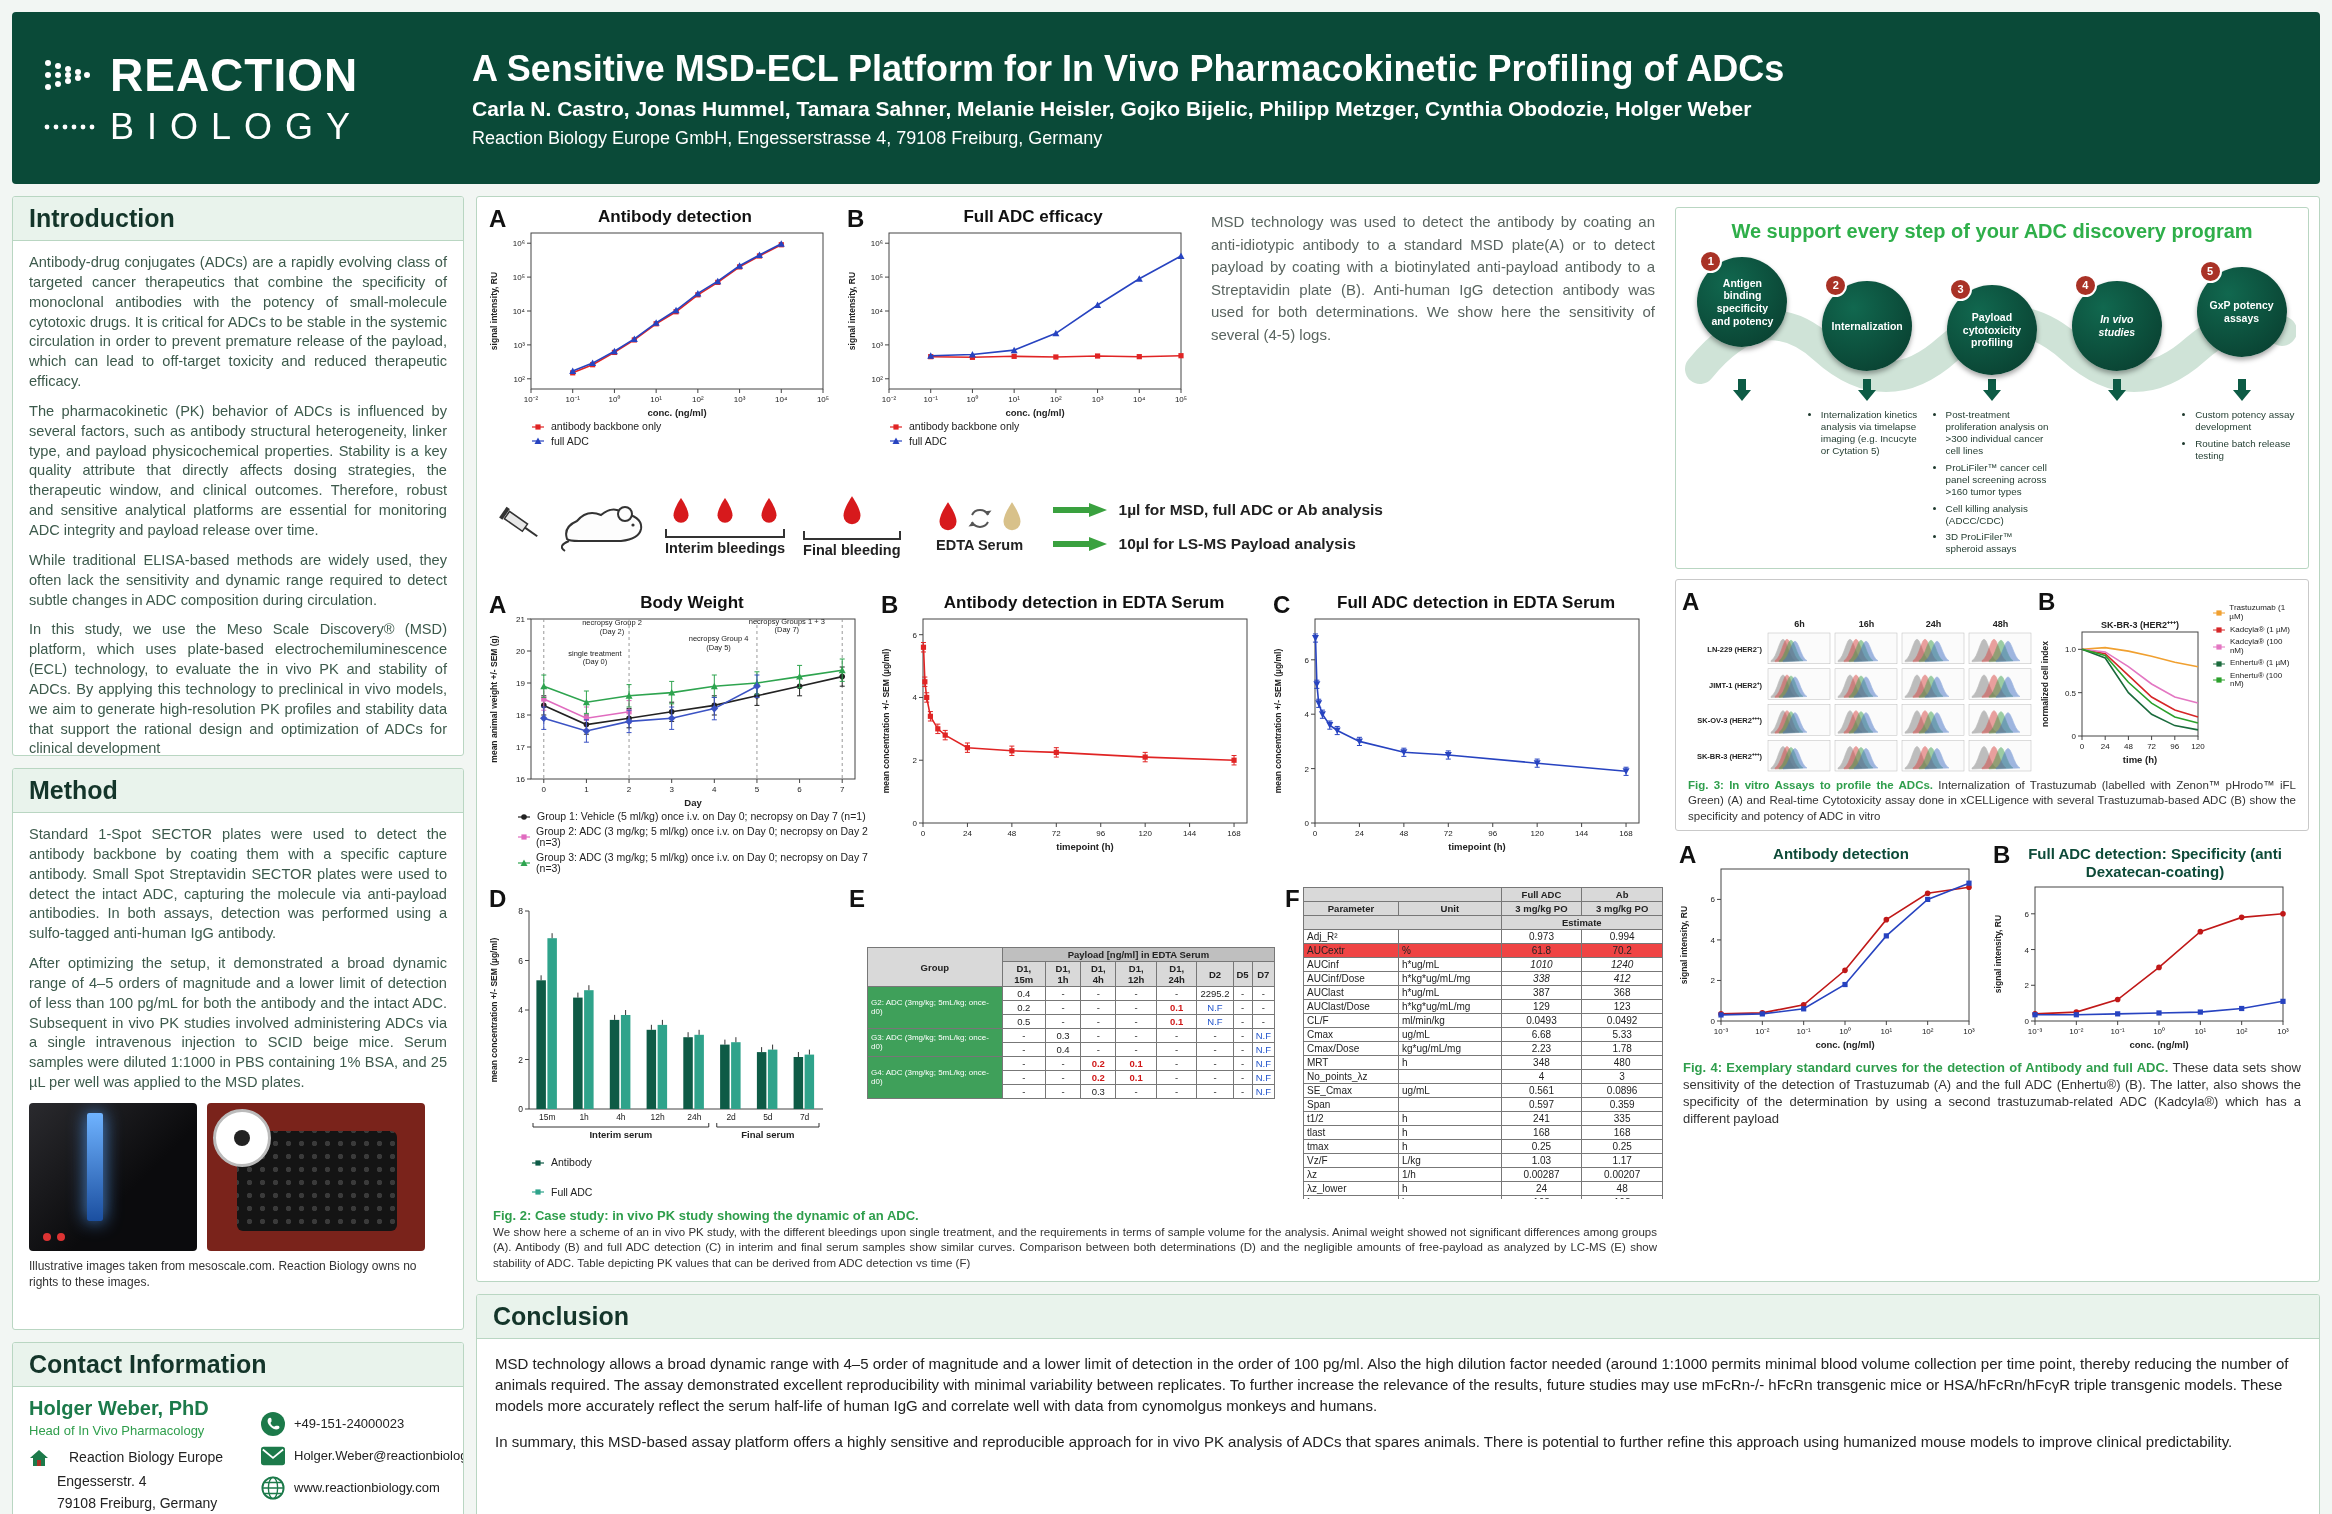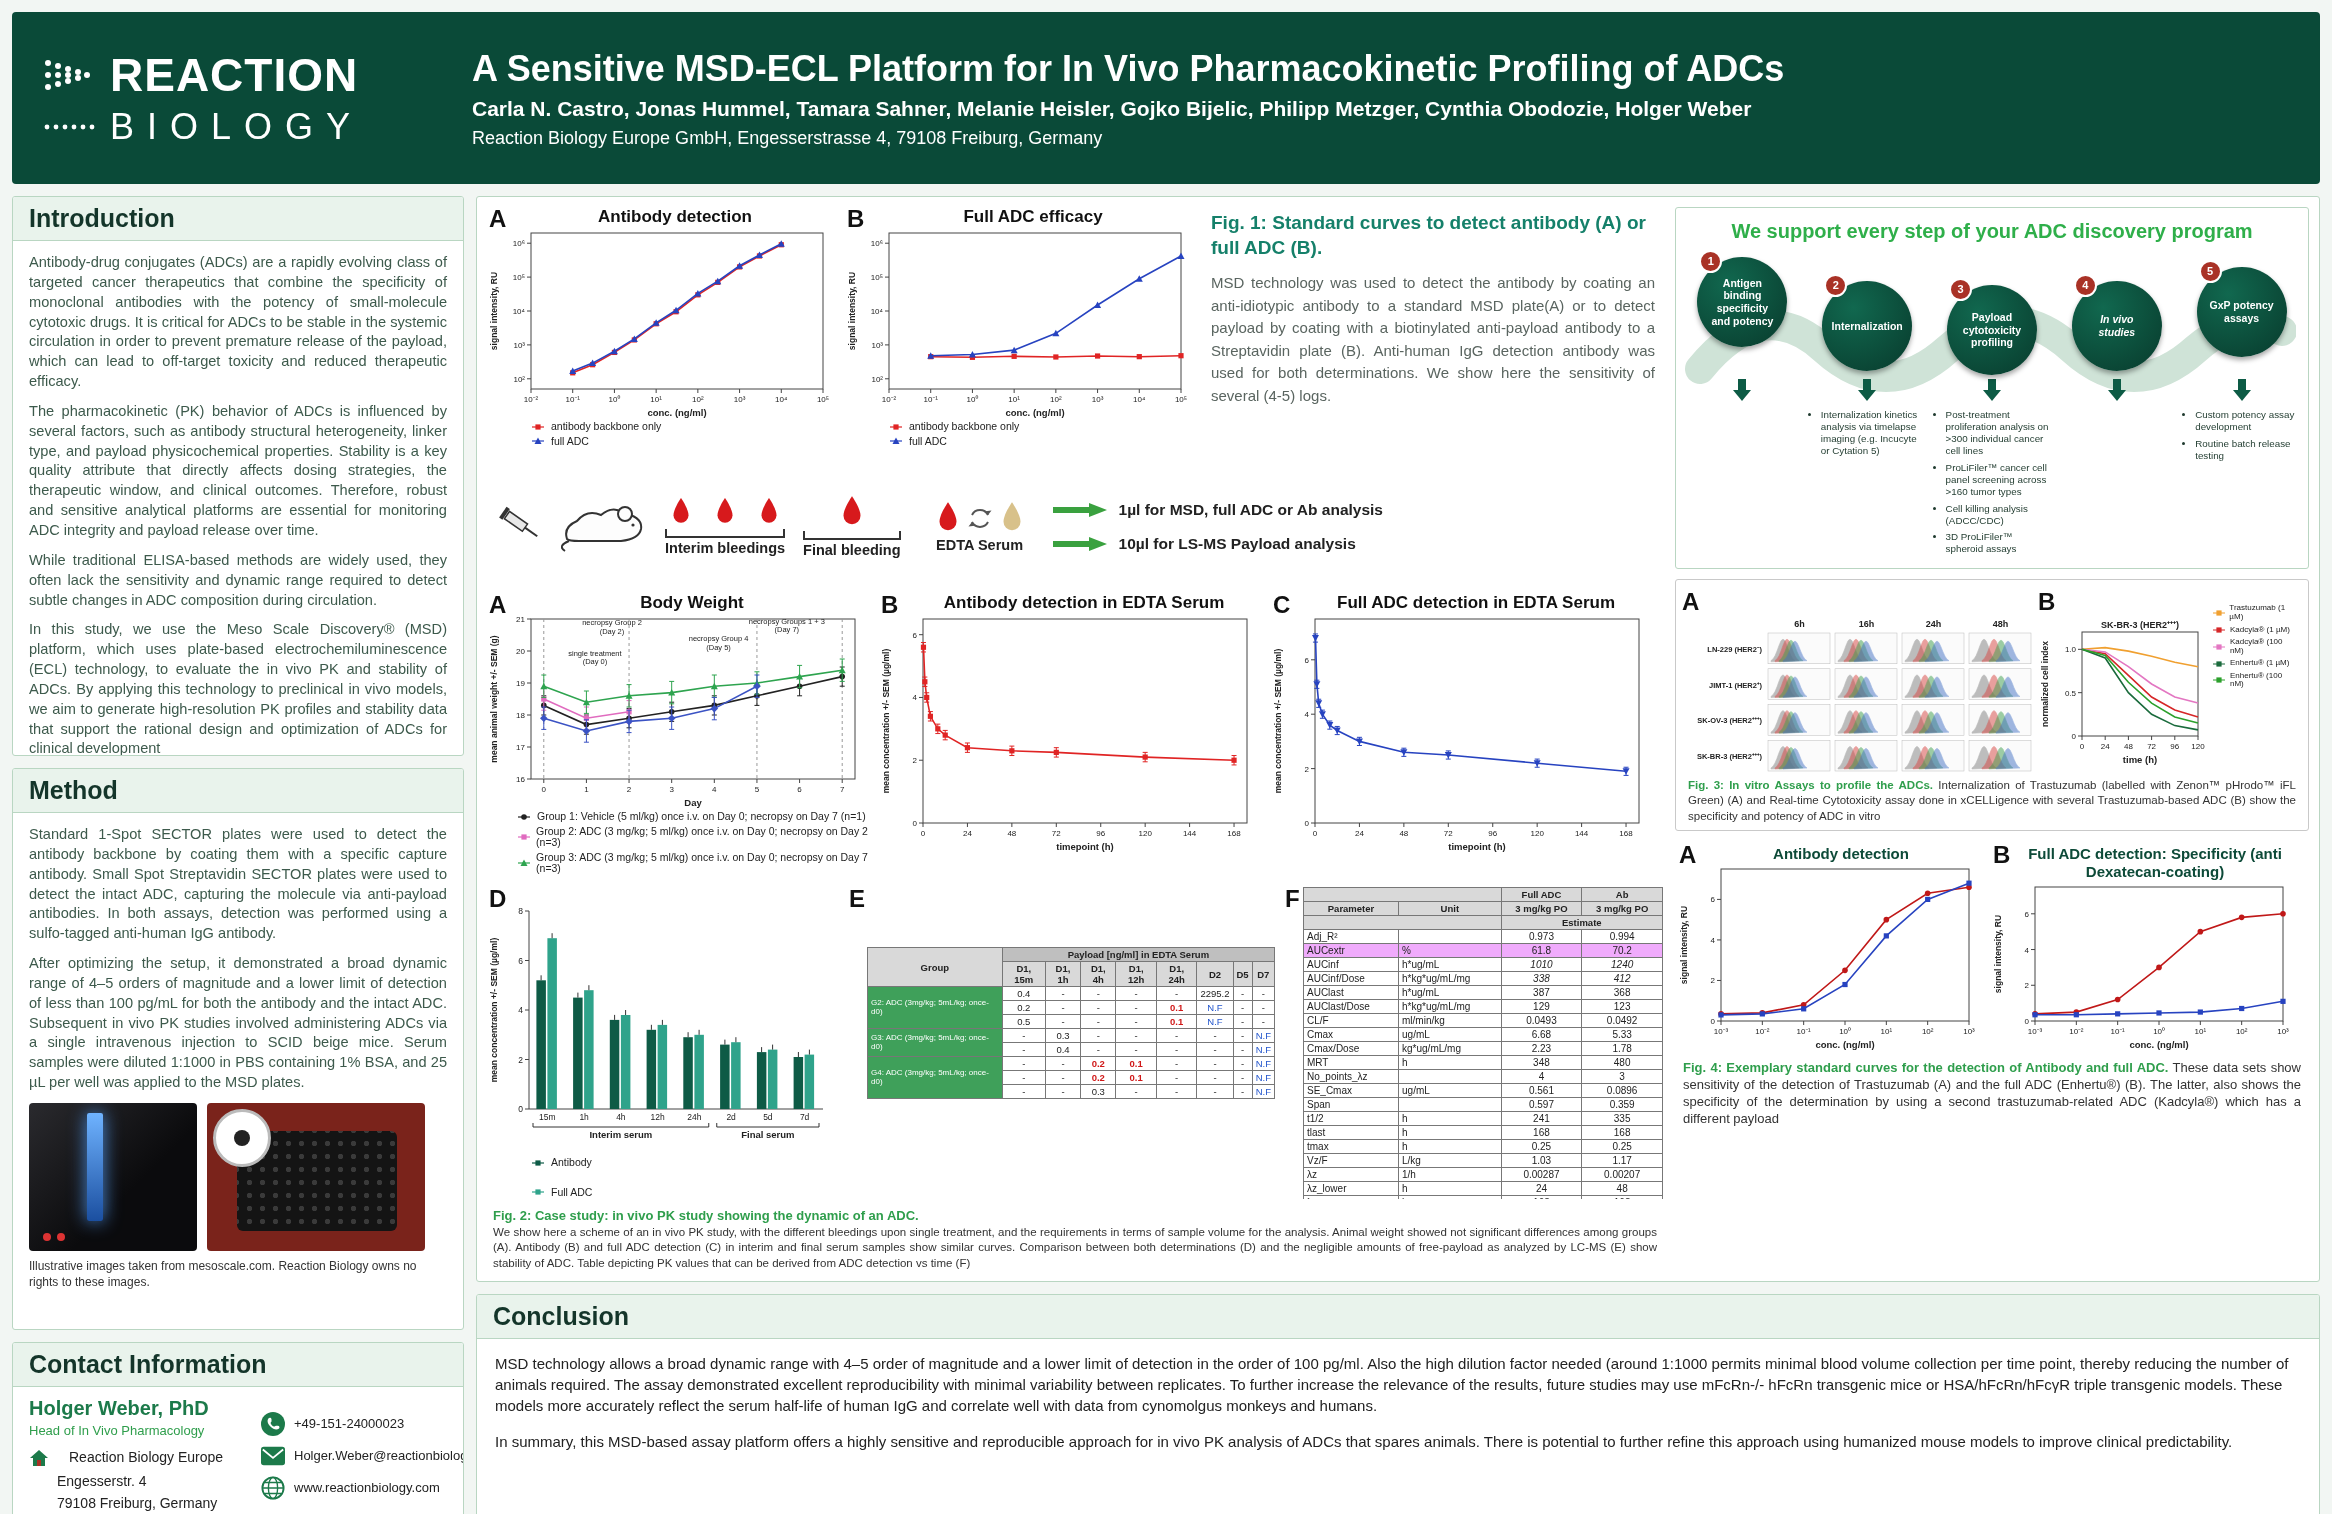--- a/index.html
+++ b/index.html
@@ -70,21 +70,21 @@
 .caption{font-size:11.5px;color:#333;line-height:1.32;text-align:justify;padding:0 6px}
 .cap-title{color:#2f9e4c;font-weight:bold}
 .cap-block .cap-title{display:block;font-size:13px;margin-bottom:1px}
 
 .tbl-wrap{margin-left:20px}
 .data-table{border-collapse:collapse;width:100%}
 .data-table th,.data-table td{border:1px solid #777;font-size:9.5px;padding:1px 3px;text-align:center;color:#222}
 .data-table th{background:#d9d9d9;font-weight:bold}
 .grp{background:#3fa05a !important;color:#fff !important;font-size:8px !important;text-align:left !important;line-height:1.1}
 .ttl{background:#bfbfbf !important}
-.hl{background:#f0abfc}
+.hl{background:#ef4444}
 .it{font-style:italic}
 .red{color:#d01818 !important;font-weight:bold}
 .blue{color:#2255cc !important}
 .pk td{font-size:10px}
 .pk td:first-child,.pk td:nth-child(2){text-align:left}
 
 .pipeline-panel{border:1.5px solid #b9d6c2;background:#fff;border-radius:3px;overflow:hidden;padding-bottom:8px}
 .pipeline-title{color:#2faf4a;font-weight:bold;font-size:20px;text-align:center;padding:12px 10px 4px}
 .pipe-wrap{position:relative;margin-top:4px}
 .wave-svg{position:absolute;left:0;top:14px;z-index:0}
@@ -388,21 +388,20 @@
                     <div class="lg-row">
                       <svg width="14" height="10">
                         <polygon points="7,1.5 3.5,8 10.5,8" fill="#2743c0"></polygon>
                         <line x1="1" y1="5" x2="13" y2="5" stroke="#2743c0" stroke-width="1.2"></line>
                       </svg>
                       <span>full ADC</span>
                     </div>
                   </div>
               </div>
               <div class="fig1-text">
-                <div class="fig1-heading">Fig. 1: Standard curves to detect antibody (A) or full ADC (B).</div>
                 <div class="fig1-body">MSD technology was used to detect the antibody by coating an anti-idiotypic antibody to a standard MSD plate(A) or to detect payload by coating with a biotinylated anti-payload antibody to a Streptavidin plate (B). Anti-human IgG detection antibody was used for both determinations. We show here the sensitivity of several (4-5) logs.</div>
               </div>
             </div>
 
             <div class="schematic">
               <svg width="46" height="42" viewBox="0 0 46 42">
                 <g transform="rotate(35 23 20)">
                     <rect x="6" y="14" width="22" height="9" fill="#e8e8e8" stroke="#333" stroke-width="1.5"></rect>
                     <rect x="1" y="12" width="4" height="13" fill="#333"></rect>
                     <line x1="28" y1="18.5" x2="43" y2="18.5" stroke="#333" stroke-width="2"></line>

